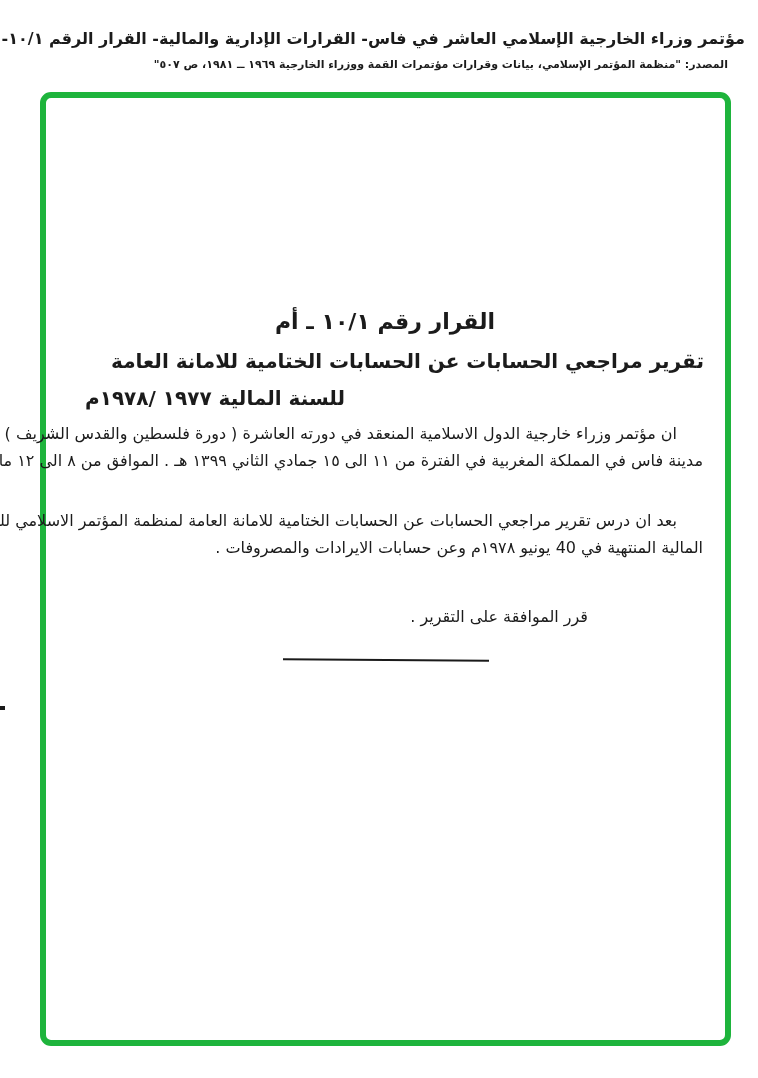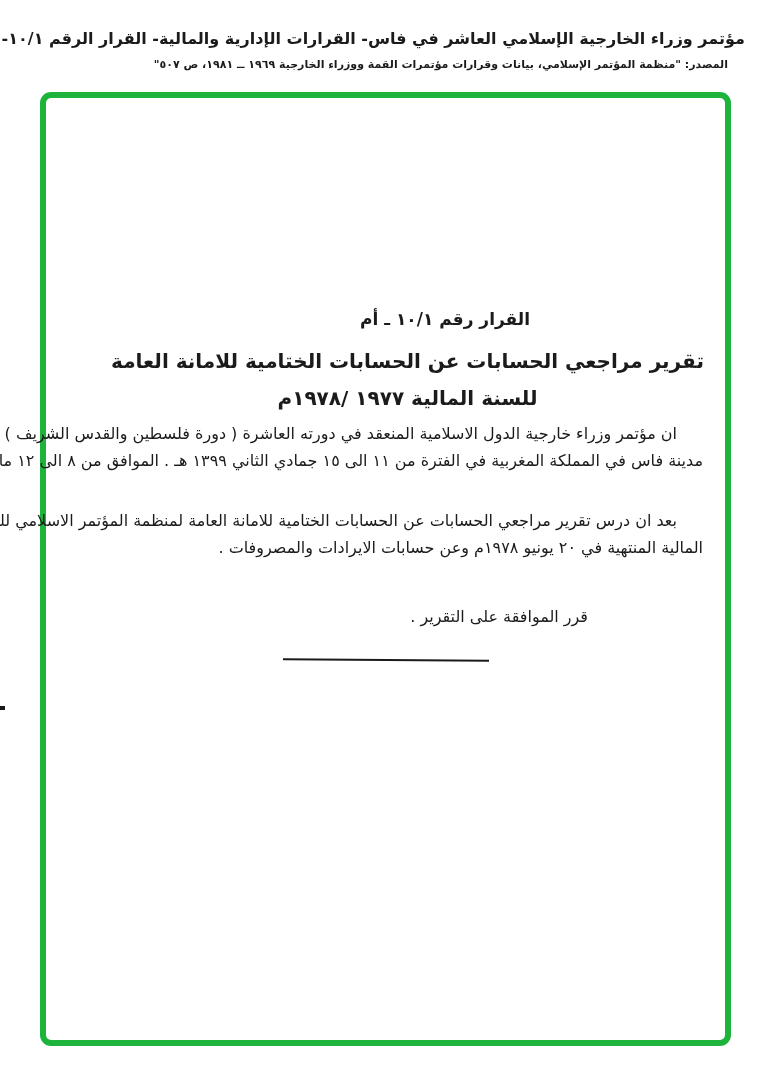--- a/index.html
+++ b/index.html
@@ -48,41 +48,41 @@
     border-radius: 11px;
     background: #ffffff;
   }
 
   
   .decision-number {
     position: absolute;
     top: 309px;
     left: 240px;
     width: 290px;
-    text-align: right;
-    font-size: 17px;
+    text-align: center;
+    font-size: 22px;
     font-weight: bold;
     white-space: nowrap;
   }
   .doc-title {
     position: absolute;
     top: 349px;
     left: 85px;
     width: 645px;
     text-align: center;
     font-size: 20px;
     font-weight: bold;
     white-space: nowrap;
   }
   .doc-subtitle {
     position: absolute;
     top: 386px;
     left: 85px;
     width: 645px;
-    text-align: center;
+    text-align: left;
     font-size: 20px;
     font-weight: bold;
     white-space: nowrap;
   }
 
   
   .para {
     position: absolute;
     right: 55px;
     width: 646px;
@@ -150,20 +150,20 @@
 
 <div class="doc-subtitle">للسنة المالية ١٩٧٧ /١٩٧٨م</div>
 
 <div class="para para1">
   <div class="jline indent">ان مؤتمر وزراء خارجية الدول الاسلامية المنعقد في دورته العاشرة ( دورة فلسطين والقدس الشريف ) في</div>
   <div class="jline">مدينة فاس في المملكة المغربية في الفترة من ١١ الى ١٥ جمادي الثاني ١٣٩٩ هـ . الموافق من ٨ الى ١٢ مايو</div>
 </div>
 
 <div class="para para2">
   <div class="jline indent">بعد ان درس تقرير مراجعي الحسابات عن الحسابات الختامية للامانة العامة لمنظمة المؤتمر الاسلامي للسنة</div>
-  <div class="rline">المالية المنتهية في ٢٠ يونيو ١٩٧٨م وعن حسابات الايرادات والمصروفات .</div>
+  <div class="rline">المالية المنتهية في 40 يونيو ١٩٧٨م وعن حسابات الايرادات والمصروفات .</div>
 </div>
 
 <div class="para3">قرر الموافقة على التقرير .</div>
 
 <div class="divider"></div>
 
 <div class="edge-mark"></div>
 
 </body></html>

